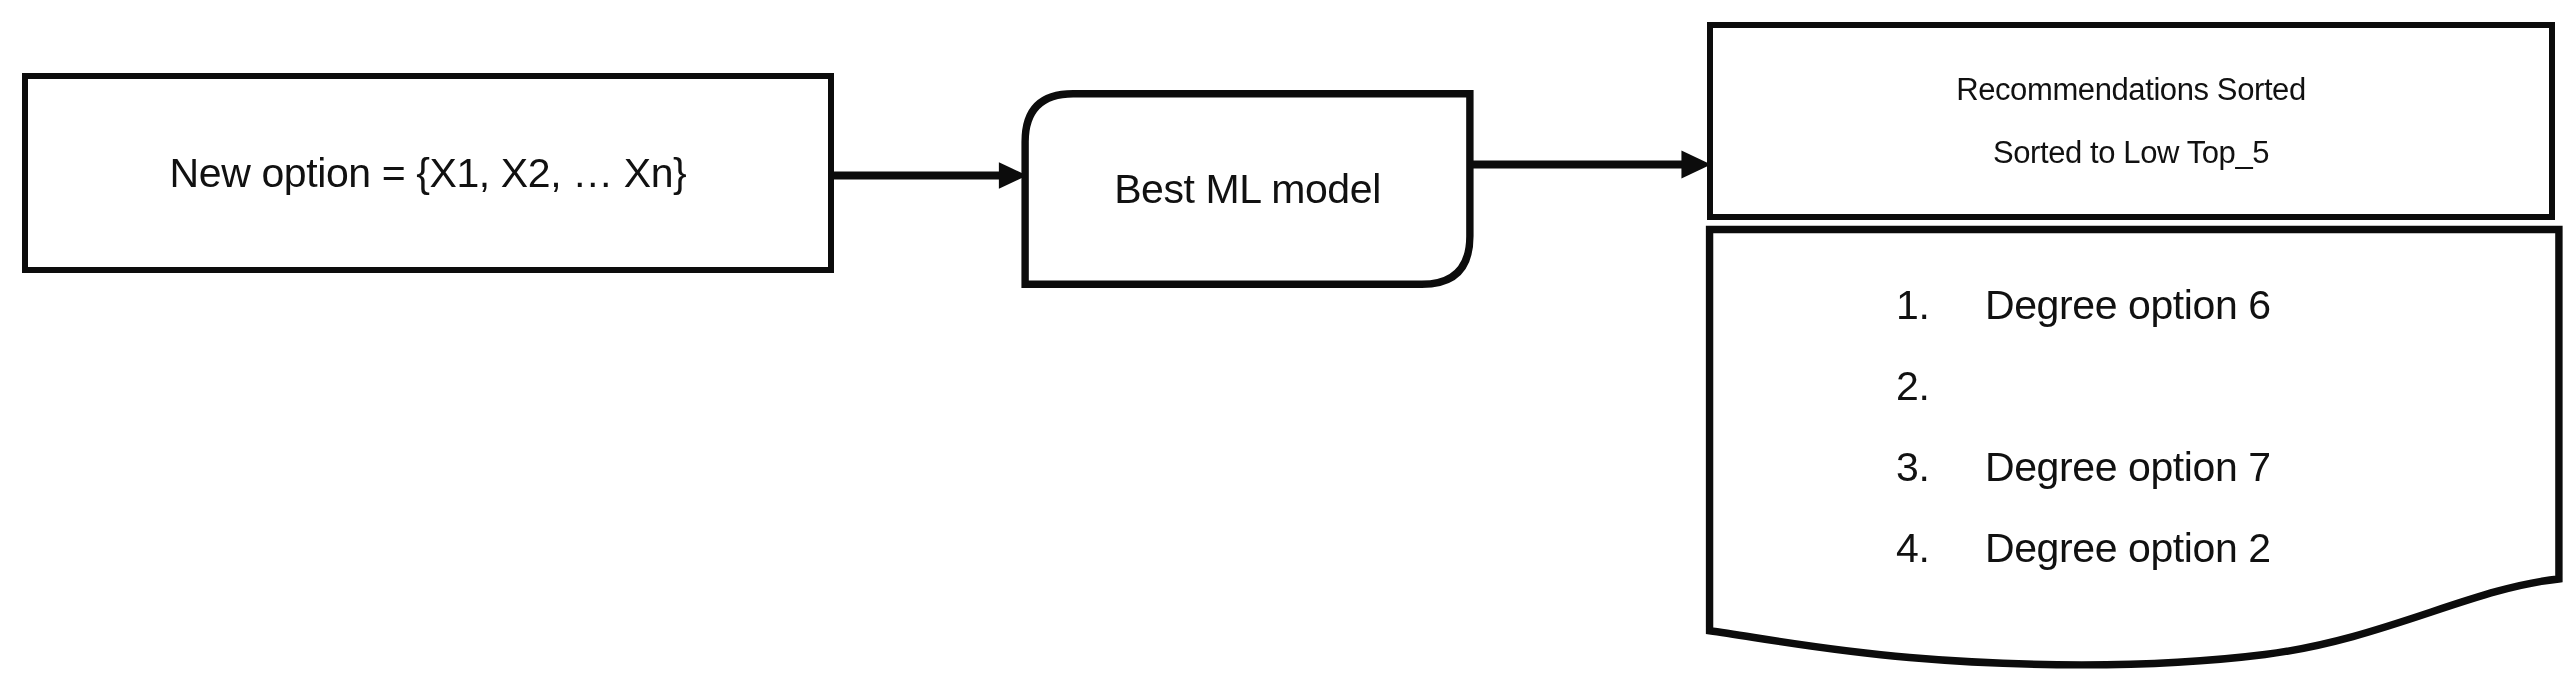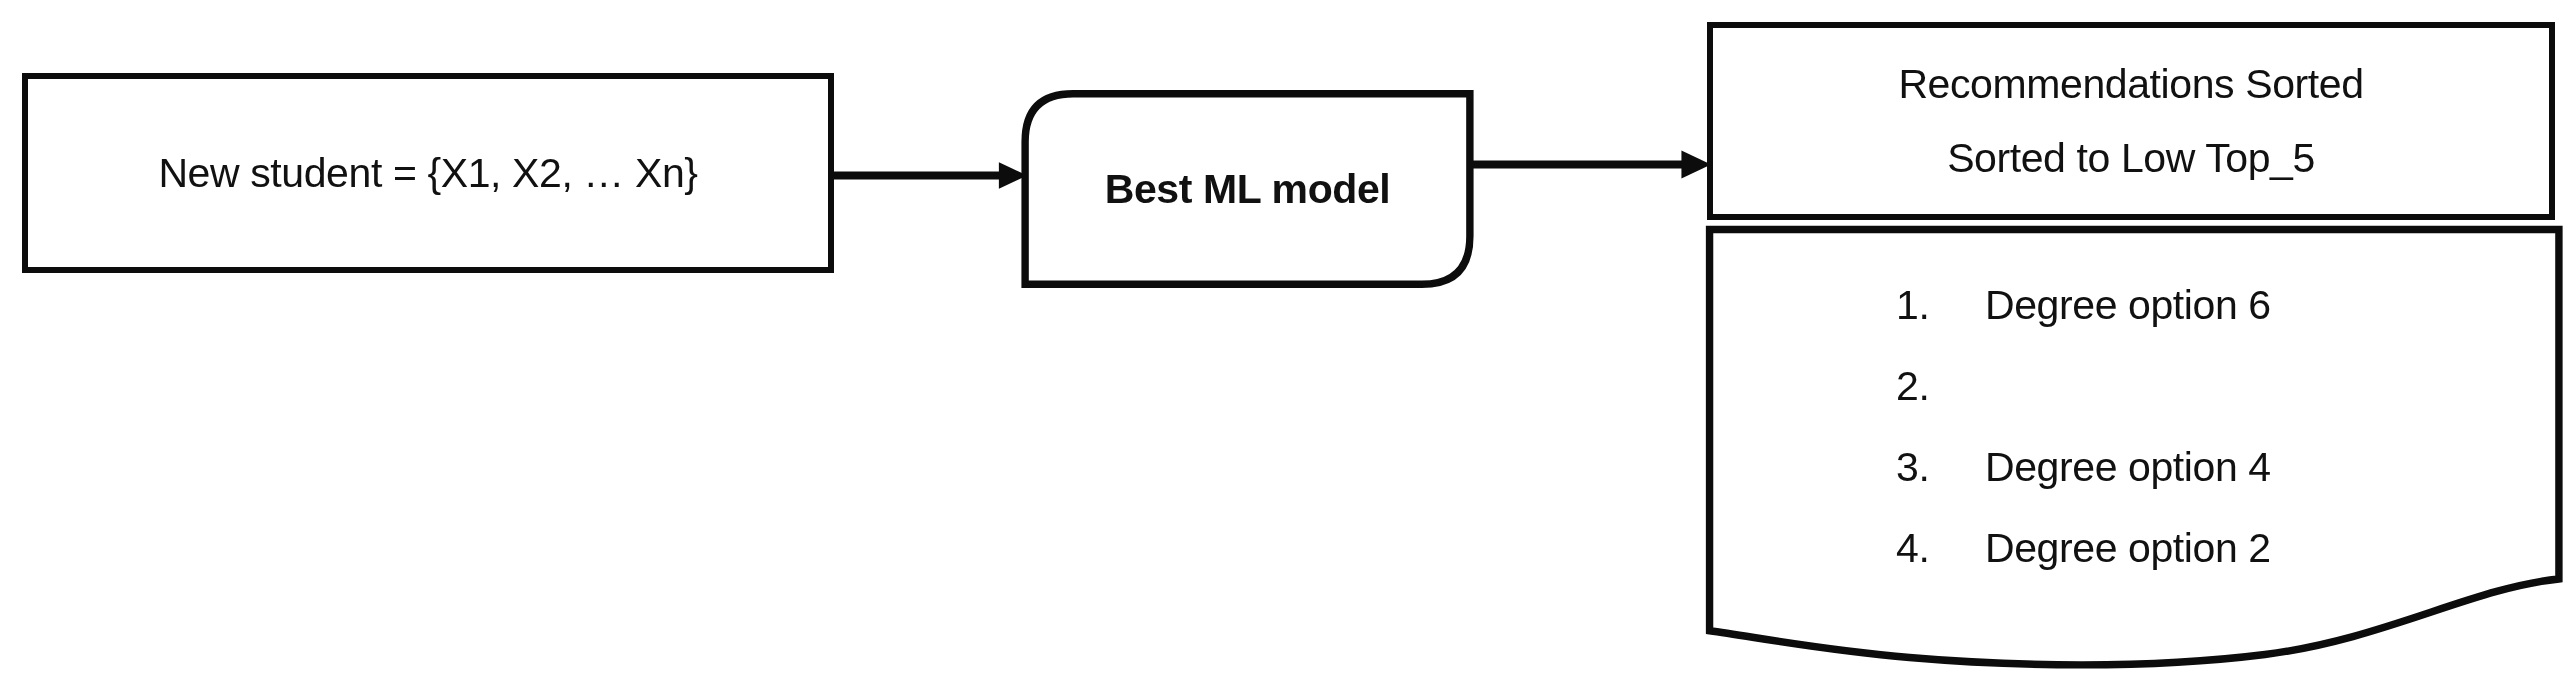--- a/index.html
+++ b/index.html
@@ -56,21 +56,20 @@
     width: 453px;
     height: 198px;
   }
   #model-box svg { display: block; }
   #model-box-label {
     left: 1021px;
     top: 90px;
     width: 453px;
     height: 198px;
     font-size: 41px;
-    font-weight: bold;
   }
 
   
   .arrow {
     position: absolute;
   }
   .arrow svg { display: block; overflow: visible; }
 
   
   #rec-header-box {
@@ -87,21 +86,21 @@
     position: absolute;
     left: 1707px;
     top: 22px;
     width: 848px;
     height: 198px;
     display: flex;
     flex-direction: column;
     align-items: center;
     justify-content: center;
     gap: 27px;
-    font-size: 41px;
+    font-size: 31px;
     text-align: center;
     color: #111111;
     letter-spacing: -0.4px;
     white-space: nowrap;
   }
 
   
   #rec-doc {
     position: absolute;
     left: 1702px;
@@ -135,21 +134,21 @@
     flex: 0 0 89px;
   }
   .rec-text { }
 </style>
 </head>
 <body>
 
 <div id="canvas">
 
   <div id="input-box"></div>
-  <div id="input-box-label" class="shape-label">New student = {X1, X2, … Xn}</div>
+  <div id="input-box-label" class="shape-label">New option = {X1, X2, … Xn}</div>
 
   <div class="arrow" style="left:830px; top:159px; width:200px; height:33px;">
     <svg width="200" height="33" viewBox="0 0 270 44">
       <line x1="0" y1="22" x2="232" y2="22" stroke="#0c0c0c" stroke-width="11"></line>
       <polygon points="228,4 266,22 228,40" fill="#0c0c0c"></polygon>
     </svg>
   </div>
 
   <div id="model-box">
     <svg width="453" height="198" viewBox="0 0 612 268">
@@ -192,21 +191,21 @@
   <div id="rec-list">
     <div class="rec-item">
       <span class="rec-num">1.</span>
       <span class="rec-text">Degree option 6</span>
     </div>
     <div class="rec-item">
       <span class="rec-num">2.</span>
     </div>
     <div class="rec-item">
       <span class="rec-num">3.</span>
-      <span class="rec-text">Degree option 4</span>
+      <span class="rec-text">Degree option 7</span>
     </div>
     <div class="rec-item">
       <span class="rec-num">4.</span>
       <span class="rec-text">Degree option 2</span>
     </div>
   </div>
 
 </div>
 
 

